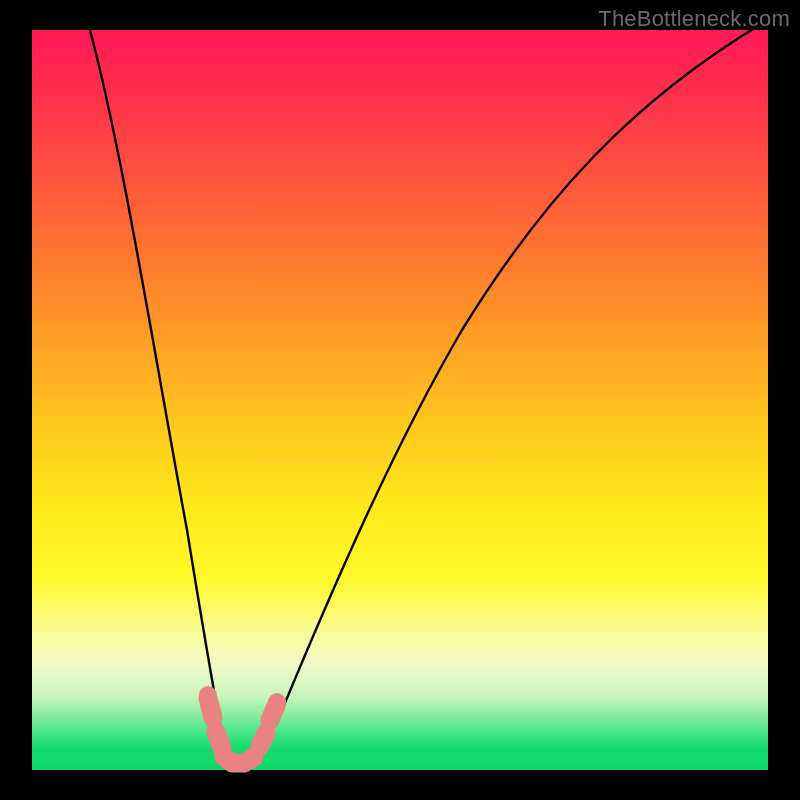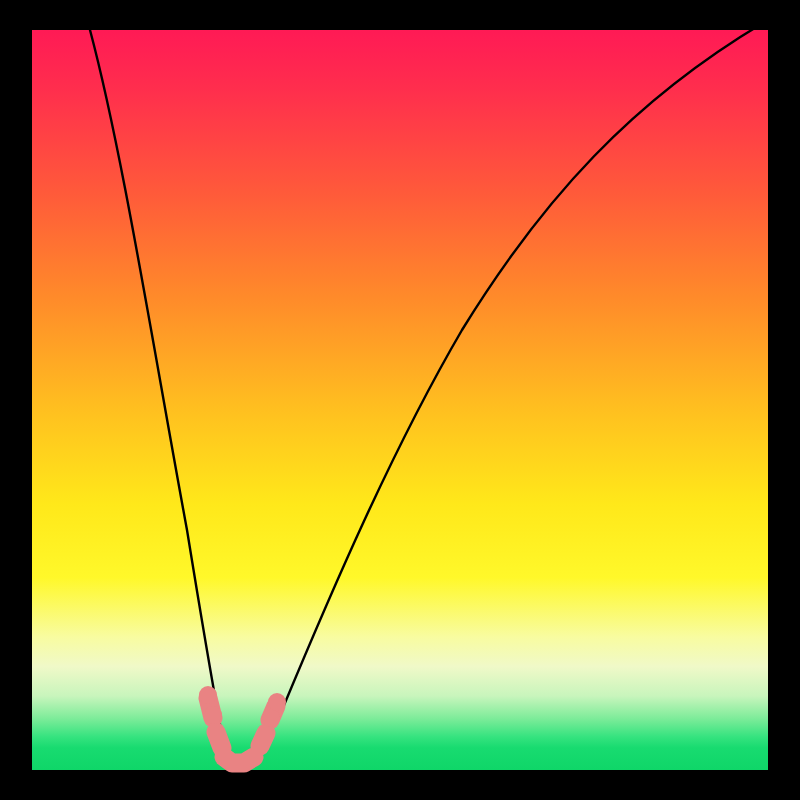--- a/index.html
+++ b/index.html
@@ -104,13 +104,14 @@
                L 244 676"></path>
 
       <circle class="dot-pink" cx="176" cy="665" r="9"></circle>
       <circle class="dot-pink" cx="181" cy="685" r="9"></circle>
       <circle class="dot-pink" cx="239" cy="688" r="9"></circle>
       <circle class="dot-pink" cx="245" cy="672" r="9"></circle>
     </svg>
 
   </div>
 
+  <div class="watermark">TheBottleneck.com</div>
 </div>
 
 </body></html>

